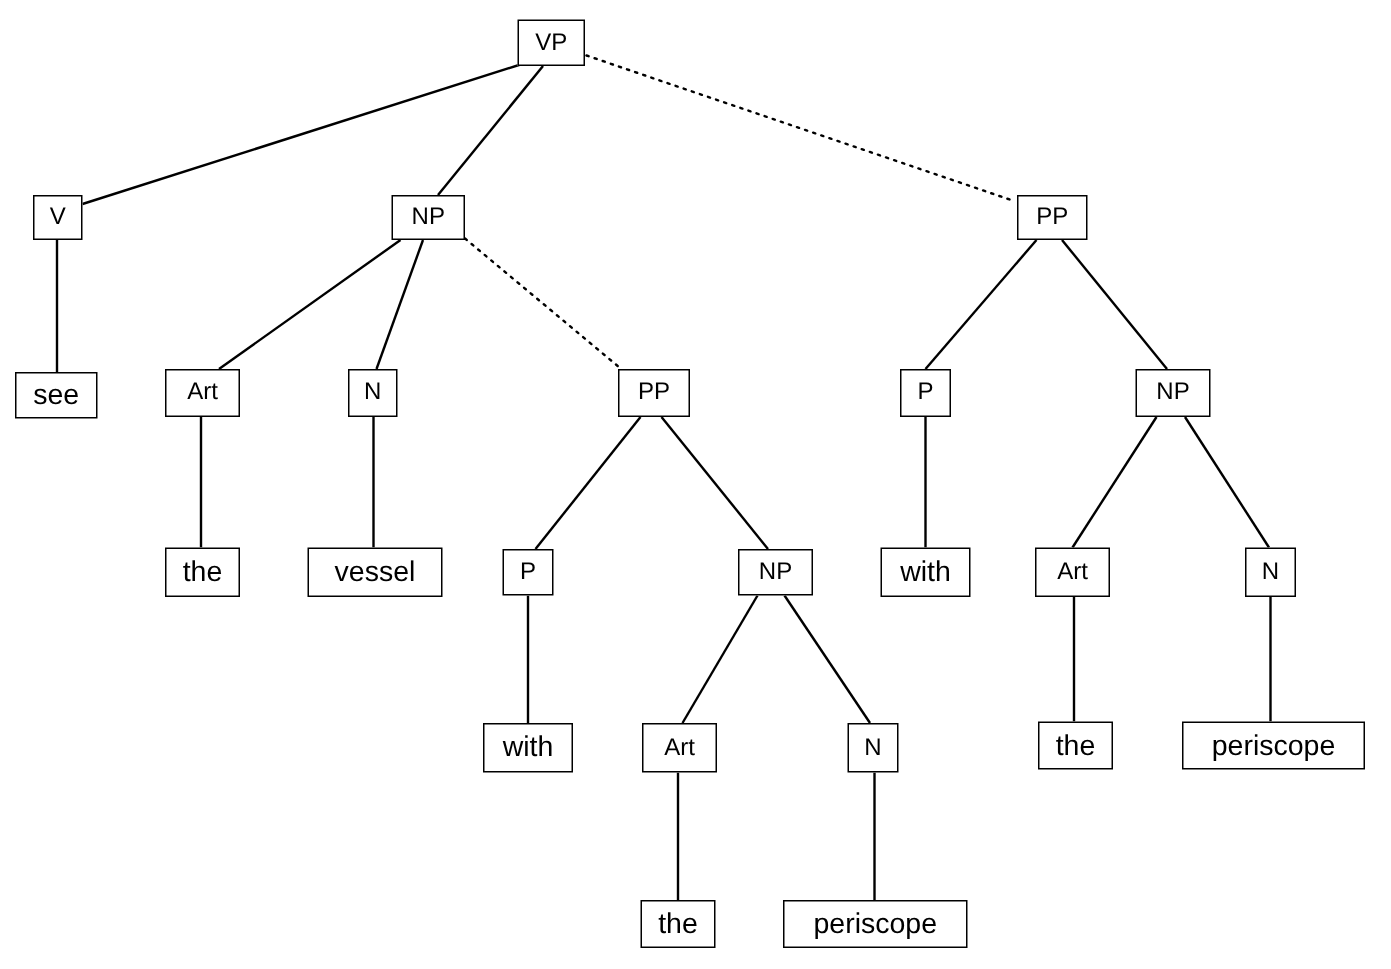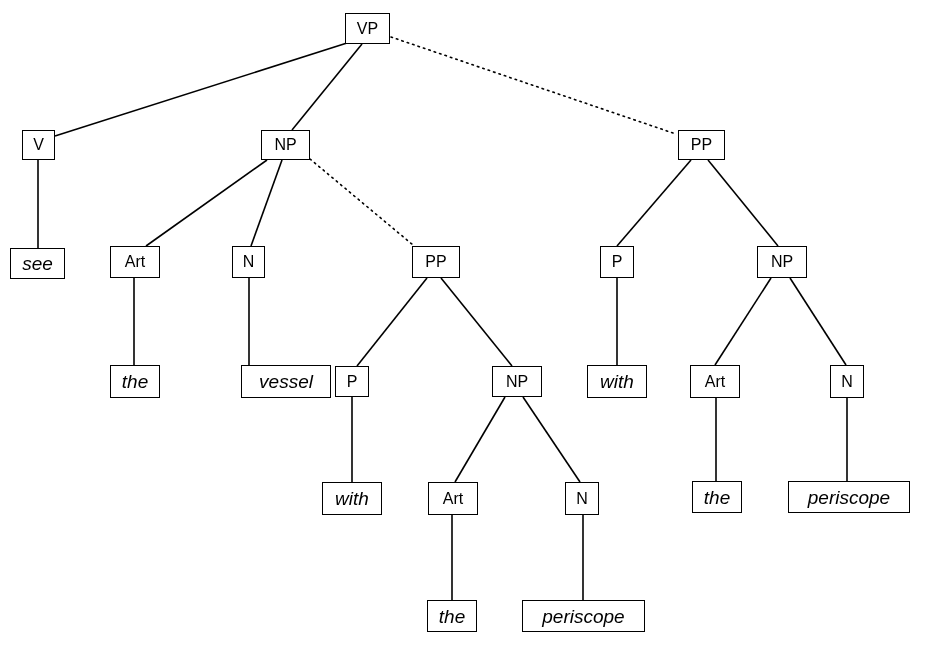--- a/index.html
+++ b/index.html
@@ -45,21 +45,20 @@
     line-height: 1;
     color: #000000;
   }
   .node-cat {
     font-size: 16px;
     font-style: normal;
     letter-spacing: 0px;
   }
   .node-leaf {
     font-size: 19px;
-    font-style: italic;
   }
 </style>
 </head>
 <body>
 
 <svg id="tree-canvas" viewBox="0 0 927 646" width="927" height="646" xmlns="http://www.w3.org/2000/svg">
     <line x1="347" y1="43" x2="55" y2="136" class="edge-solid"></line>
     <line x1="362" y1="44" x2="292" y2="130" class="edge-solid"></line>
     <line x1="391" y1="37" x2="676" y2="134" class="edge-dotted"></line>
     <line x1="38" y1="160" x2="38" y2="248" class="edge-solid"></line>
@@ -89,21 +88,21 @@
     <div class="node-box node-cat" style="left: 22px; top: 130px; width: 33px; height: 30px;">V</div>
     <div class="node-box node-cat" style="left: 261px; top: 130px; width: 49px; height: 30px;">NP</div>
     <div class="node-box node-cat" style="left: 678px; top: 130px; width: 47px; height: 30px;">PP</div>
     <div class="node-box node-leaf" style="left: 10px; top: 248px; width: 55px; height: 31px;">see</div>
     <div class="node-box node-cat" style="left: 110px; top: 246px; width: 50px; height: 32px;">Art</div>
     <div class="node-box node-cat" style="left: 232px; top: 246px; width: 33px; height: 32px;">N</div>
     <div class="node-box node-cat" style="left: 412px; top: 246px; width: 48px; height: 32px;">PP</div>
     <div class="node-box node-cat" style="left: 600px; top: 246px; width: 34px; height: 32px;">P</div>
     <div class="node-box node-cat" style="left: 757px; top: 246px; width: 50px; height: 32px;">NP</div>
     <div class="node-box node-leaf" style="left: 110px; top: 365px; width: 50px; height: 33px;">the</div>
-    <div class="node-box node-leaf" style="left: 205px; top: 365px; width: 90px; height: 33px; margin-left: 36px;">vessel</div>
+    <div class="node-box node-leaf" style="left: 205px; top: 365px; width: 90px; height: 33px;">vessel</div>
     <div class="node-box node-cat" style="left: 335px; top: 366px; width: 34px; height: 31px;">P</div>
     <div class="node-box node-cat" style="left: 492px; top: 366px; width: 50px; height: 31px;">NP</div>
     <div class="node-box node-leaf" style="left: 587px; top: 365px; width: 60px; height: 33px;">with</div>
     <div class="node-box node-cat" style="left: 690px; top: 365px; width: 50px; height: 33px;">Art</div>
     <div class="node-box node-cat" style="left: 830px; top: 365px; width: 34px; height: 33px;">N</div>
     <div class="node-box node-leaf" style="left: 322px; top: 482px; width: 60px; height: 33px;">with</div>
     <div class="node-box node-cat" style="left: 428px; top: 482px; width: 50px; height: 33px;">Art</div>
     <div class="node-box node-cat" style="left: 565px; top: 482px; width: 34px; height: 33px;">N</div>
     <div class="node-box node-leaf" style="left: 692px; top: 481px; width: 50px; height: 32px;">the</div>
     <div class="node-box node-leaf" style="left: 788px; top: 481px; width: 122px; height: 32px;">periscope</div>

